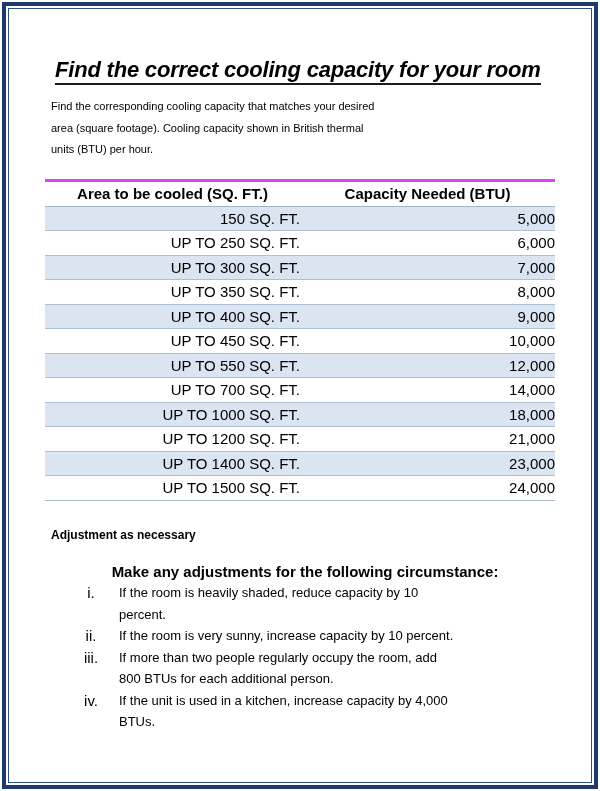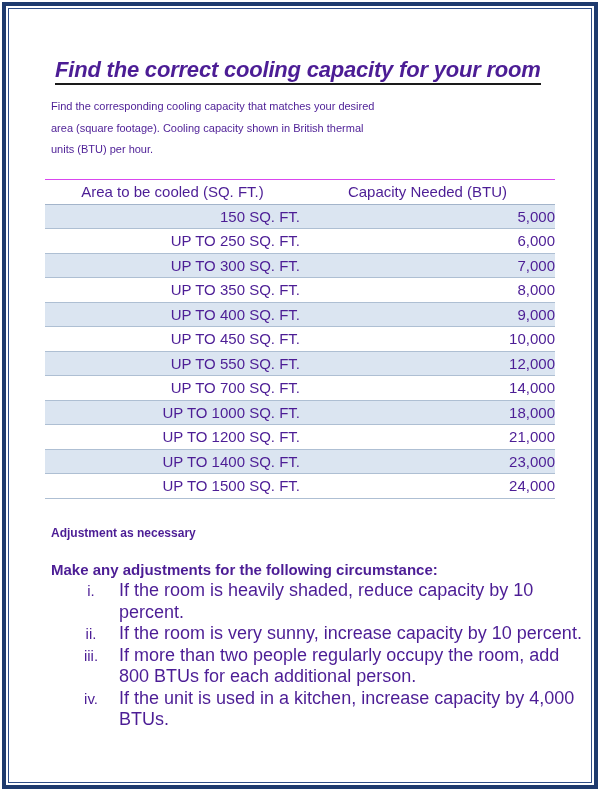--- a/index.html
+++ b/index.html
@@ -1,21 +1,21 @@
 <!DOCTYPE html>
 <html><head>
 <meta charset="utf-8">
 <style>
   html,body{margin:0;padding:0;background:#ffffff;}
   .page{
     position:relative;
     width:600px;height:791px;
     background:#ffffff;
     font-family:"Liberation Sans",sans-serif;
-    color:#4c1d95;
+    color:#000000;
     overflow:hidden;
     box-sizing:border-box;
   }
   .border-outer{
     position:absolute;top:2px;left:2px;right:2px;bottom:2px;
     border:4px solid #1e3a6d;
     pointer-events:none;
   }
   .border-inner{
     position:absolute;top:2px;left:2px;right:2px;bottom:2px;
@@ -46,22 +46,22 @@
   }
   table.capacity{
     margin-top:18px;
     width:510px;
     border-collapse:collapse;
     table-layout:fixed;
     font-size:15px;
   }
   table.capacity col{width:50%;}
   table.capacity th{
-    font-weight:normal;
-    border-top:1px solid #d946ef;
+    font-weight:bold;
+    border-top:3px solid #d946ef;
     border-bottom:1px solid #a3b4ca;
     height:24px;
     text-align:center;
     padding:0;
   }
   table.capacity td{
     height:23.5px;
     text-align:right;
     padding:0;
     border-bottom:1px solid #aebfd3;
@@ -71,37 +71,38 @@
     margin:21px 0 0 6px;
     font-size:12px;
     font-weight:bold;
     line-height:26px;
   }
   .sub-heading{
     margin:13px 0 0 6px;
     font-size:15px;
     font-weight:bold;
     line-height:21.5px;
+    text-align:center;
   }
   .adj-list{margin:0 0 0 6px;}
   .li{
     display:flex;
     align-items:flex-start;
   }
   .num{
     width:44px;
     margin-left:18px;
     text-align:center;
     font-size:15px;
     line-height:21.5px;
     flex:0 0 auto;
   }
   .litext{
     margin-left:6px;
-    font-size:18px;
+    font-size:13px;
     line-height:21.5px;
     white-space:pre;
   }
 </style>
 </head>
 <body>
 
 <div class="page">
   <div class="border-outer">
     <div class="border-inner"></div>

